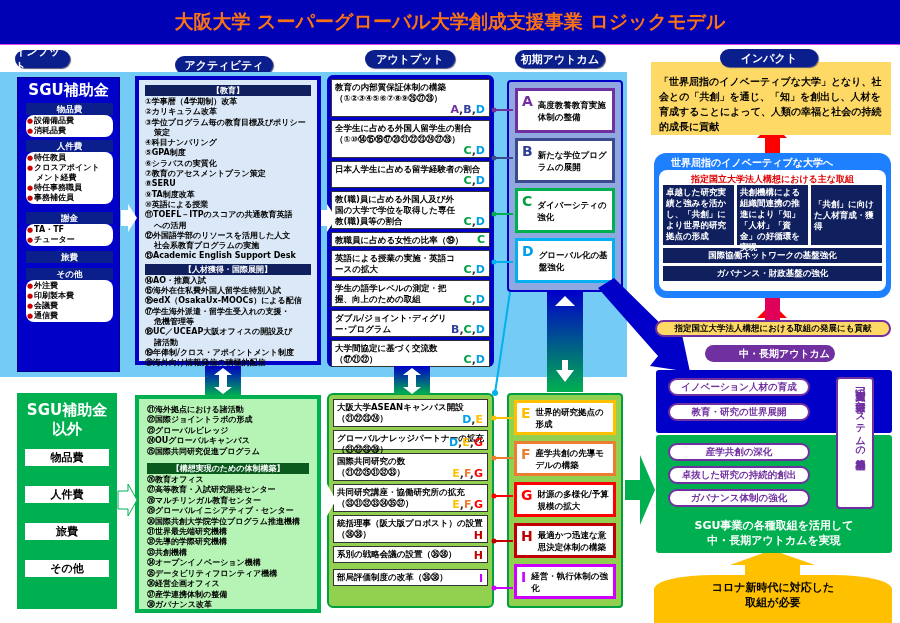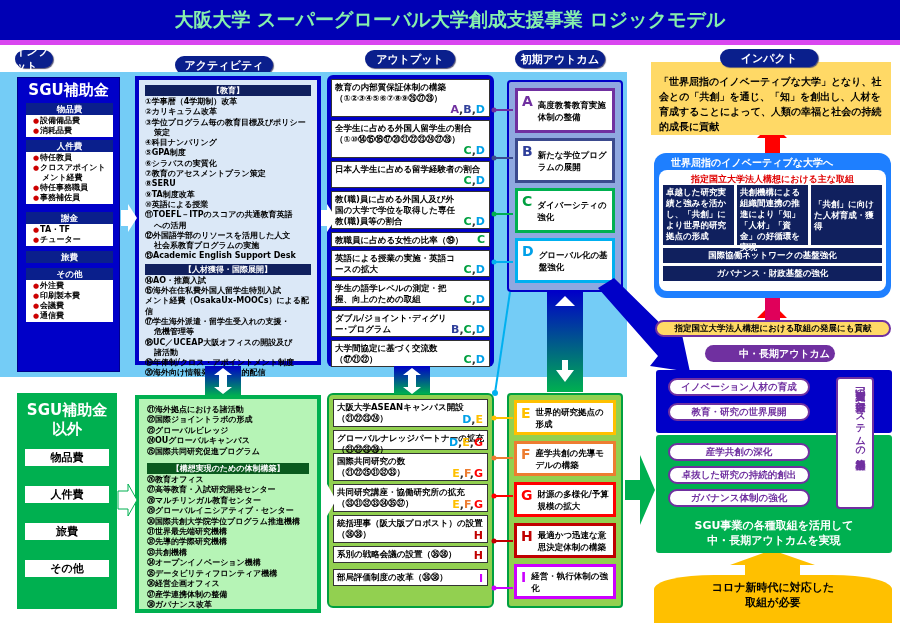--- a/index.html
+++ b/index.html
@@ -1,27 +1,27 @@
 <!DOCTYPE html>
 <html><head>
 <meta charset="utf-8">
 <style>
   * { box-sizing: border-box; margin: 0; padding: 0; }
   body { width: 900px; height: 623px; background: #fff; font-family: "DejaVu Sans", sans-serif; position: relative; overflow: hidden; font-size: 9px; color: #000; }
   .abs { position: absolute; }
-  #title-bar { left: 0; top: 0; width: 900px; height: 45px; background: #0000b4; color: #86efac; font-size: 19px; font-weight: bold; display: flex; align-items: center; justify-content: center; border-bottom: 5px solid #d946ef; }
+  #title-bar { left: 0; top: 0; width: 900px; height: 45px; background: #0000b4; color: #f97316; font-size: 19px; font-weight: bold; display: flex; align-items: center; justify-content: center; border-bottom: 1px solid #d946ef; }
   .pill { background: #0a1f8c; color: #fff; border-radius: 12px; font-size: 11px; font-weight: bold; display: flex; align-items: center; justify-content: center; box-shadow: 1px 1px 1px #557; }
   
   #band-top { left: 0; top: 72px; width: 627px; height: 305px; background: #74ccf6; }
   
   #sgu-box { left: 17px; top: 77px; width: 103px; height: 295px; background: #0000c8; border: 1px solid #00008a; }
   #sgu-box .hd { color: #fff; font-size: 15px; font-weight: bold; text-align: center; margin-top: 3px; }
   .cat { margin: 3px 6px 0 8px; }
   .cat .ch { background: #0a1f8c; color: #fff; text-align: center; font-size: 8.5px; font-weight: bold; height: 12px; line-height: 12px; }
-  .cat .cb { background: #fff; font-size: 8px; font-weight: bold; padding: 1px 7px; line-height: 10px; }
+  .cat .cb { background: #fff; font-size: 8px; font-weight: bold; padding: 1px 1px; line-height: 10px; border-radius: 8px; }
   .cat .cb div::before { content: "●"; color: #c00; font-size: 7px; margin-right: 1px; }
   .cat .cb div.cont::before { content: ""; margin-left: 8px; }
   
   #act-top { left: 135px; top: 76px; width: 186px; height: 289px; background: #0000c8; padding: 4px; }
   #act-top .inner { background: #dbe8f7; width: 100%; height: 100%; padding: 4px 6px; font-size: 8px; font-weight: bold; line-height: 10.3px; }
   .sechd { background: #10205e; color: #fff; text-align: center; font-size: 8px; height: 11px; line-height: 11px; margin: 1px 0 1px 0; }
   .sechd.g { background: #0a5a1e; }
   .li.ind { padding-left: 9px; }
   
   #out-top { left: 327px; top: 75px; width: 167px; height: 292px; background: #0000c8; border-radius: 6px; padding: 4px 4px; }
@@ -60,21 +60,21 @@
   #cycle-box { left: 836px; top: 377px; width: 38px; height: 132px; background: #fff; border: 2px solid #7030a0; border-radius: 4px; color: #7030a0; font-size: 10px; font-weight: bold; writing-mode: vertical-rl; padding: 4px 6px; line-height: 12px; }
   #sgu-realize { left: 660px; top: 518px; width: 228px; color: #fff; font-size: 11px; font-weight: bold; text-align: center; line-height: 15px; }
   #corona { left: 654px; top: 575px; width: 238px; height: 48px; background: #ffc000; border-radius: 60px 60px 0 0 / 14px 14px 0 0; font-size: 11px; font-weight: bold; text-align: center; line-height: 15px; padding-top: 5px; }
   svg.ov { position: absolute; left: 0; top: 0; }
 </style>
 </head>
 <body>
 
 <div id="title-bar" class="abs">大阪大学 スーパーグローバル大学創成支援事業 ロジックモデル</div>
 
-<div class="abs pill" style="left:15px;top:50px;width:38px;height:18px;">インプット</div>
+<div class="abs pill" style="left:15px;top:50px;width:55px;height:18px;">インプット</div>
 <div class="abs pill" style="left:175px;top:56px;width:98px;height:18px;text-align:right;">アクティビティ</div>
 <div class="abs pill" style="left:365px;top:50px;width:90px;height:18px;">アウトプット</div>
 <div class="abs pill" style="left:515px;top:50px;width:90px;height:18px;">初期アウトカム</div>
 
 <div id="band-top" class="abs"></div>
 
 <div id="sgu-box" class="abs">
   <div class="hd">SGU補助金</div>
   <div class="cat">
     <div class="ch">物品費</div>
@@ -129,21 +129,21 @@
     <div class="li">⑨TA制度改革</div>
     <div class="li">⑩英語による授業</div>
     <div class="li">⑪TOEFL－ITPのスコアの共通教育英語</div>
     <div class="li ind">への活用</div>
     <div class="li">⑫外国語学部のリソースを活用した人文</div>
     <div class="li ind">社会系教育プログラムの実施</div>
     <div class="li">⑬Academic English Support Desk</div>
     <div class="sechd" style="margin-top:2px">【人材獲得・国際展開】</div>
     <div class="li">⑭AO・推薦入試</div>
     <div class="li">⑮海外在住私費外国人留学生特別入試</div>
-    <div class="li">メント経費（OsakaUx-MOOCs）による配信</div>
+    <div class="li">⑯edX（OsakaUx-MOOCs）による配信</div>
     <div class="li">⑰学生海外派遣・留学生受入れの支援・</div>
     <div class="li ind">危機管理等</div>
     <div class="li">⑱UC／UCEAP大阪オフィスの開設及び</div>
     <div class="li ind">諸活動</div>
     <div class="li">⑲年俸制/クロス・アポイントメント制度</div>
     <div class="li">⑳海外向け情報発信の積極的配信</div>
   </div>
 </div>
 
 <div id="out-top" class="abs">

